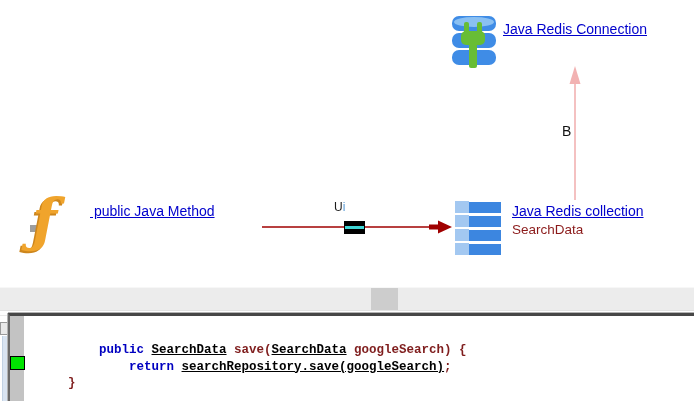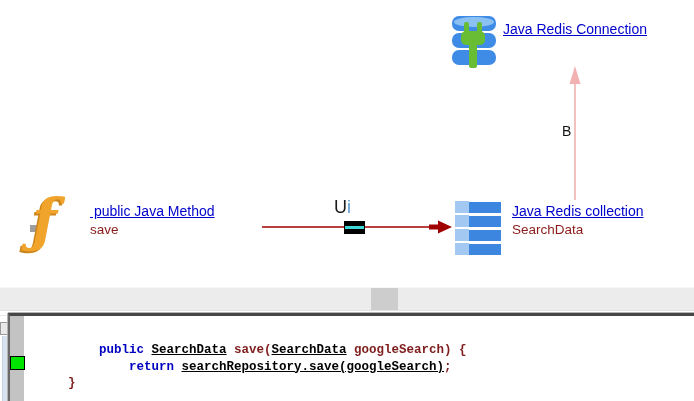--- a/index.html
+++ b/index.html
@@ -43,21 +43,21 @@
   svg.edges{position:absolute;left:0;top:0;width:694px;height:287px;pointer-events:none;}
   .edge-red-line{stroke:var(--edge-red);stroke-width:1.4;}
   .edge-red-head{fill:var(--edge-red);}
   .edge-pink-line{stroke:var(--edge-pink);stroke-width:1.6;}
   .edge-pink-head{fill:var(--edge-pink);}
 
   .edge-marker{position:absolute;left:344px;top:221px;width:21px;height:13px;background:#000;}
   .edge-marker .stripe{position:absolute;left:1px;top:5px;width:19px;height:3px;
     background:var(--marker-stripe);}
 
-  .label-ui{position:absolute;left:334px;top:199px;font-size:18px;line-height:17px;}
+  .label-ui{position:absolute;left:334px;top:199px;font-size:12px;line-height:17px;}
   .label-ui .u{color:#1c1c1c;}
   .label-ui .i{color:#5b9bd5;}
   .label-b{position:absolute;left:562px;top:123px;font-size:14px;color:#111;line-height:17px;}
 
   
   .splitter{position:absolute;left:0;top:287px;width:694px;height:23px;background:#ececec;
             border-top:1px solid #f7f7f7;}
   .splitter-handle{position:absolute;left:371px;top:0;width:27px;height:23px;background:#cdcdcd;
             cursor:col-resize;}
   .splitter-underline{position:absolute;left:0;top:310px;width:694px;height:4px;background:#fff;
@@ -114,21 +114,20 @@
       </div>
     </div>
 
     <div class="node node-method">
       <div class="icon-box ficon">
         <span class="fbar"></span>
         <span class="fglyph">ƒ</span>
       </div>
       <div class="node-text">
         <span class="node-title"> public Java Method</span>
-        <span class="node-sub">save</span>
       </div>
     </div>
 
     <div class="node node-collection">
       <div class="icon-box">
         <svg width="46" height="55" viewBox="0 0 46 55">
           <rect x="10" y="1" width="36" height="11" fill="#3c86e0"></rect>
           <rect x="0" y="0" width="14" height="12" fill="#a3c8f1"></rect>
           <rect x="10" y="15" width="36" height="11" fill="#3c86e0"></rect>
           <rect x="0" y="14" width="14" height="12" fill="#a3c8f1"></rect>

